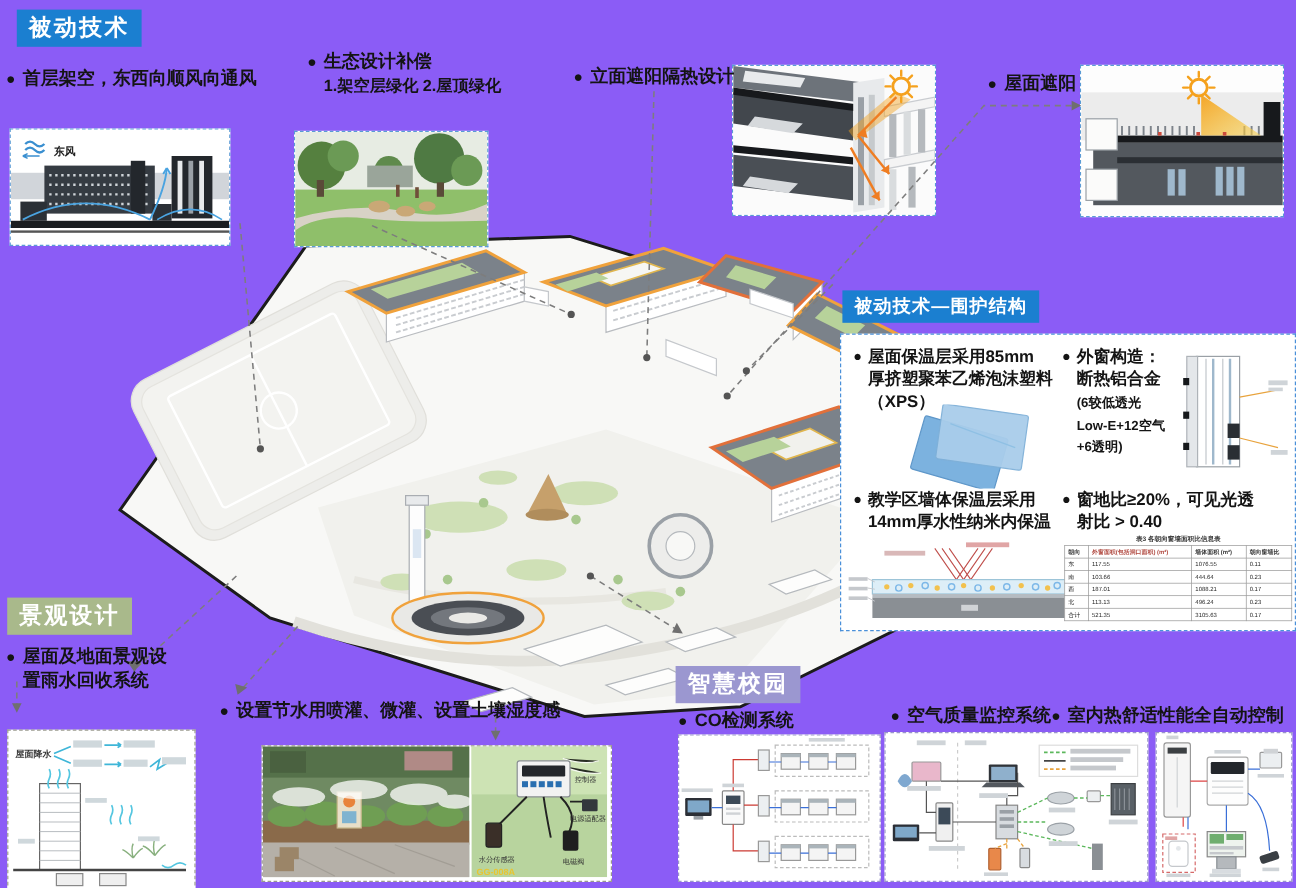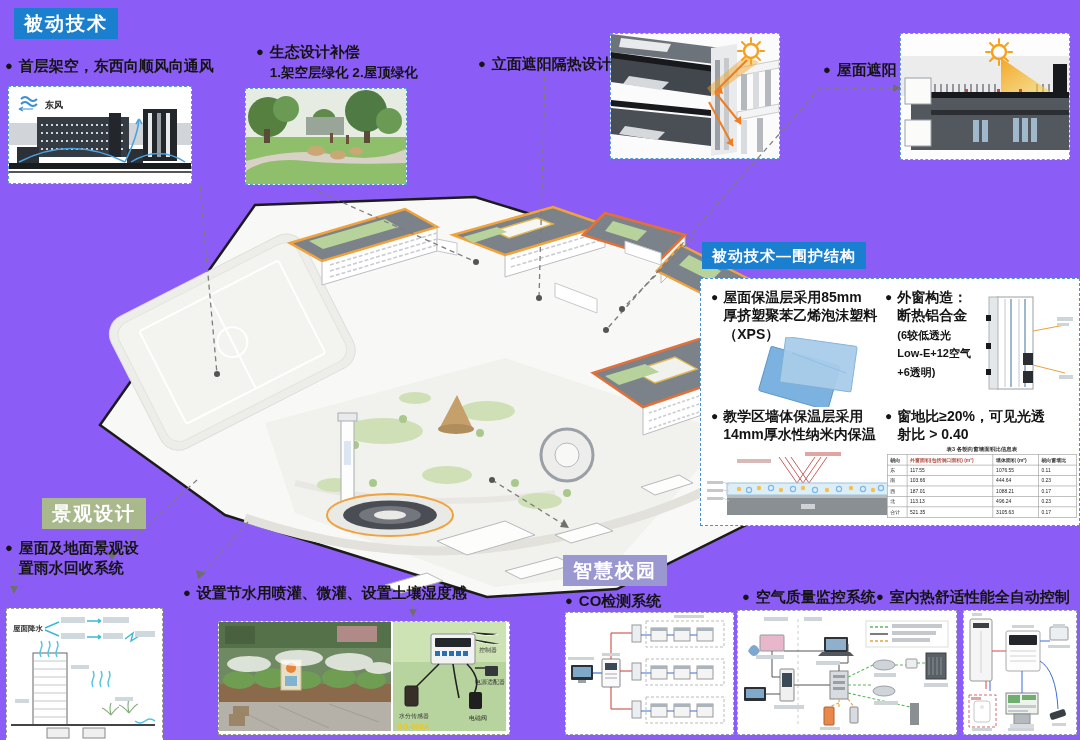--- a/index.html
+++ b/index.html
@@ -6,21 +6,21 @@
   .stage{position:relative;width:1080px;height:740px;background:#8b5cf6;overflow:hidden;
          font-family:"Liberation Sans","DejaVu Sans",sans-serif;color:#1b1b1b;}
   .hdr{position:absolute;color:#fff;font-weight:bold;font-size:19px;line-height:1;
        padding:6px 10px;letter-spacing:2px;z-index:6;}
   .hdr.sm{font-size:15px;letter-spacing:1px;}
   .bl{position:absolute;font-weight:bold;color:#141414;font-size:15px;line-height:1.3;z-index:6;display:flex;}
   .bl .dot{margin-right:6px;font-size:13px;line-height:1.5;}
   .bl .txt{white-space:nowrap;}
   .bl .sub{font-size:13.5px;}
   .box{position:absolute;background:#fff;z-index:4;}
-  .dashblue{border:1.6px dashed #5b9bd5;}
+  .dashblue{border:1.6px dashed #5b9bd5;margin-top:21px;}
   .dashgray{border:1.4px dashed #9a9a8e;}
   .dashpurple{border:1.4px dashed #9a96c9;}
   .panel{position:absolute;border:1.6px dashed #4a90d9;background:#fff;z-index:5;}
   .pitem{position:absolute;font-weight:bold;font-size:14px;line-height:1.32;color:#141414;display:flex;}
   .pitem .dot{margin-right:5px;font-size:12px;line-height:1.55;}
   .pitem .small{font-size:11px;line-height:1.25;}
   .tbl-wrap{position:absolute;left:886px;top:444px;width:345px;transform:scale(0.55);transform-origin:0 0;}
   .tbl-title{font-size:10px;font-weight:bold;text-align:center;color:#333;margin-bottom:3px;}
   table.wtab{width:100%;border-collapse:collapse;background:#fff;}
   table.wtab th,table.wtab td{border:1px solid #8f8f8f;font-size:9px;padding:2.5px 5px;text-align:left;color:#222;}
@@ -32,21 +32,21 @@
   .cdot{fill:#555;}
   .ah{fill:#6f6f6f;}
 </style>
 </head>
 <body>
 
 <div class="stage">
 
   <div class="hdr" style="left:14px;top:8px;background:#1b7fd0;">被动技术</div>
   <div class="hdr sm" style="left:702px;top:242px;background:#1b7fd0;">被动技术—围护结构</div>
-  <div class="hdr" style="left:6px;top:498px;background:#a9b98b;margin-left:36px;">景观设计</div>
+  <div class="hdr" style="left:6px;top:498px;background:#a9b98b;">景观设计</div>
   <div class="hdr" style="left:563px;top:555px;background:#9b97d0;">智慧校园</div>
 
   <div class="bl" style="left:5px;top:56px;">
     <span class="dot">●</span>
     <span class="txt">首层架空，东西向顺风向通风</span>
   </div>
   <div class="bl" style="left:256px;top:42px;">
     <span class="dot">●</span>
     <span><span class="txt">生态设计补偿</span><br>
     <span class="sub">1.架空层绿化  2.屋顶绿化</span></span>

